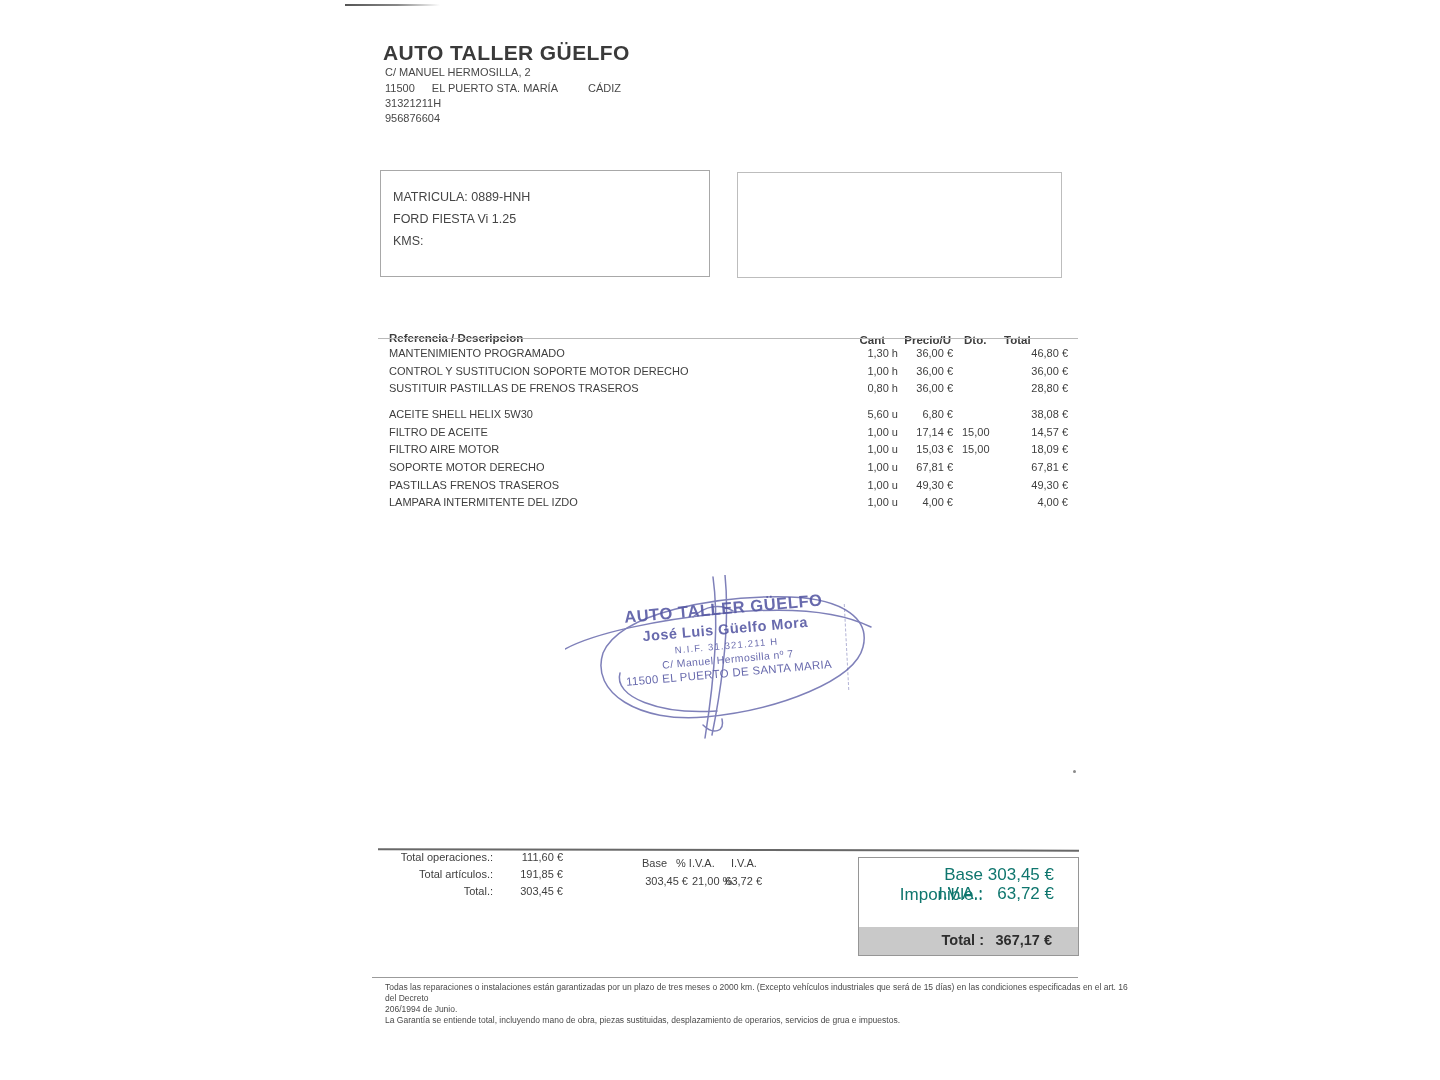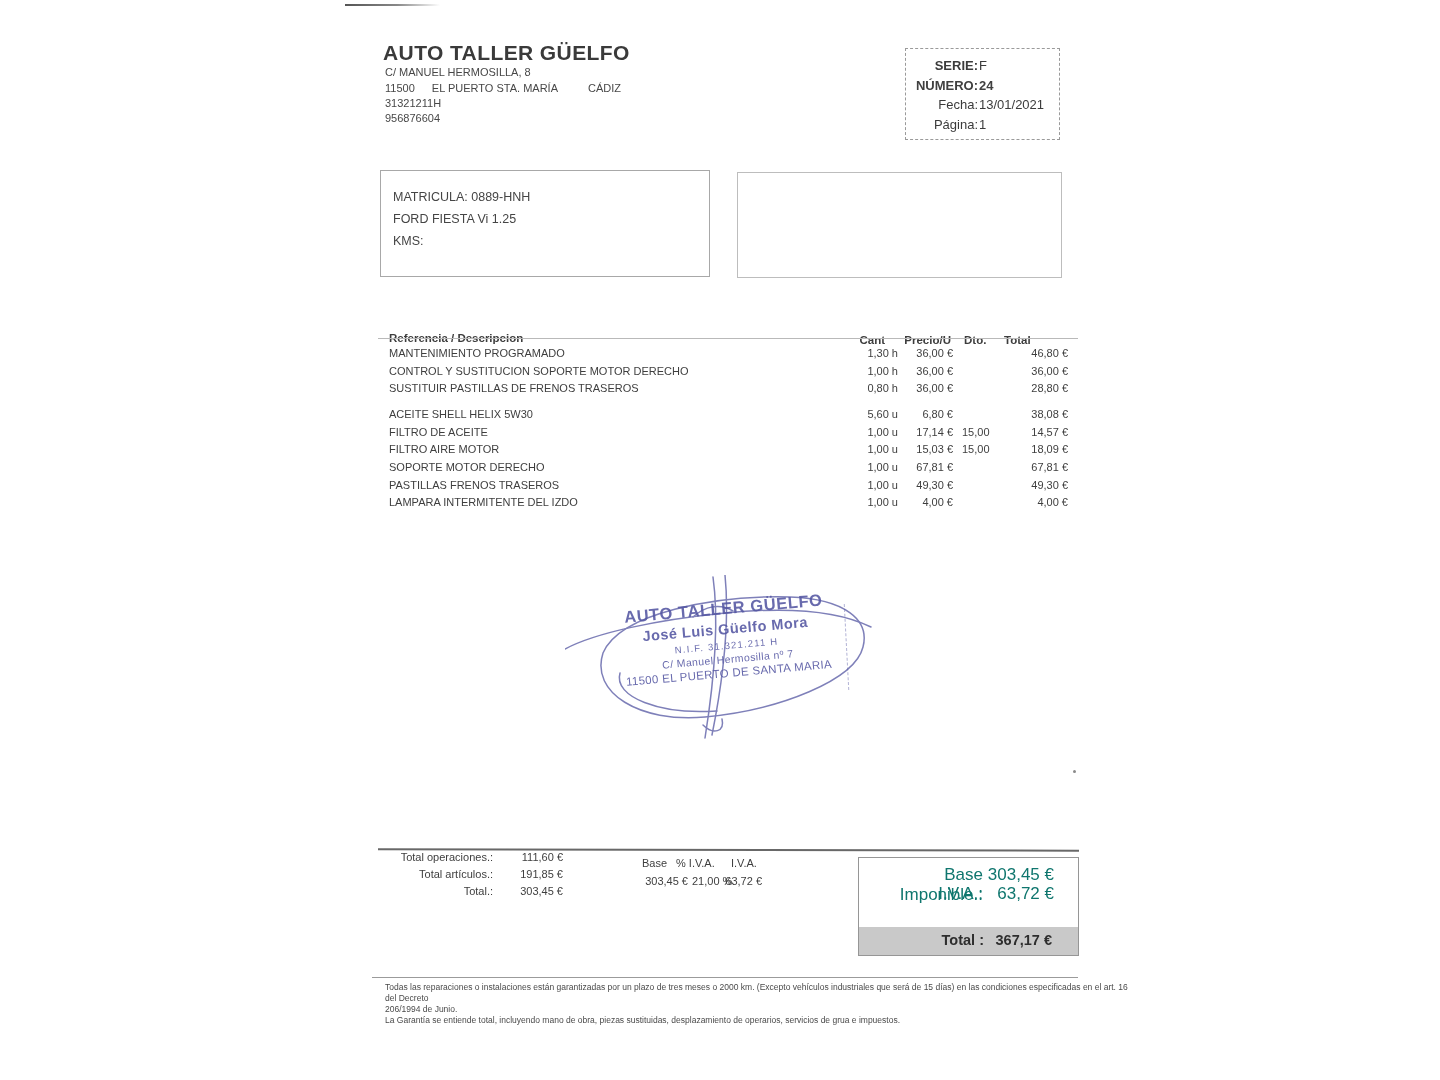--- a/index.html
+++ b/index.html
@@ -103,47 +103,29 @@
 </style>
 </head>
 <body>
 
 <div class="page">
 
   <div class="abs scan-top-line"></div>
   <div class="abs scan-dot"></div>
 
   <div class="abs company-name">AUTO TALLER GÜELFO</div>
-  <div class="abs addr addr1">C/ MANUEL HERMOSILLA, 8</div>
+  <div class="abs addr addr1">C/ MANUEL HERMOSILLA, 2</div>
   <div class="abs addr addr2">
     <span class="zip">11500</span>
     <span class="city">EL PUERTO STA. MARÍA</span>
     <span class="prov">CÁDIZ</span>
   </div>
   <div class="abs addr addr3">31321211H</div>
   <div class="abs addr addr4">956876604</div>
 
-  <div class="abs serie-box">
-    <div class="serie-row semi">
-      <span class="lbl">SERIE:</span>
-      <span class="val">F</span>
-    </div>
-    <div class="serie-row strong">
-      <span class="lbl">NÚMERO:</span>
-      <span class="val">24</span>
-    </div>
-    <div class="serie-row">
-      <span class="lbl">Fecha:</span>
-      <span class="val">13/01/2021</span>
-    </div>
-    <div class="serie-row">
-      <span class="lbl">Página:</span>
-      <span class="val">1</span>
-    </div>
-  </div>
 
   <div class="abs vehicle-box">
     <div>MATRICULA: 0889-HNH</div>
     <div>FORD FIESTA Vi 1.25</div>
     <div>KMS:</div>
   </div>
   <div class="abs empty-box"></div>
 
   <div class="abs th th-ref">Referencia / Descripcion</div>
   <div class="abs th th-cant">Cant</div>

